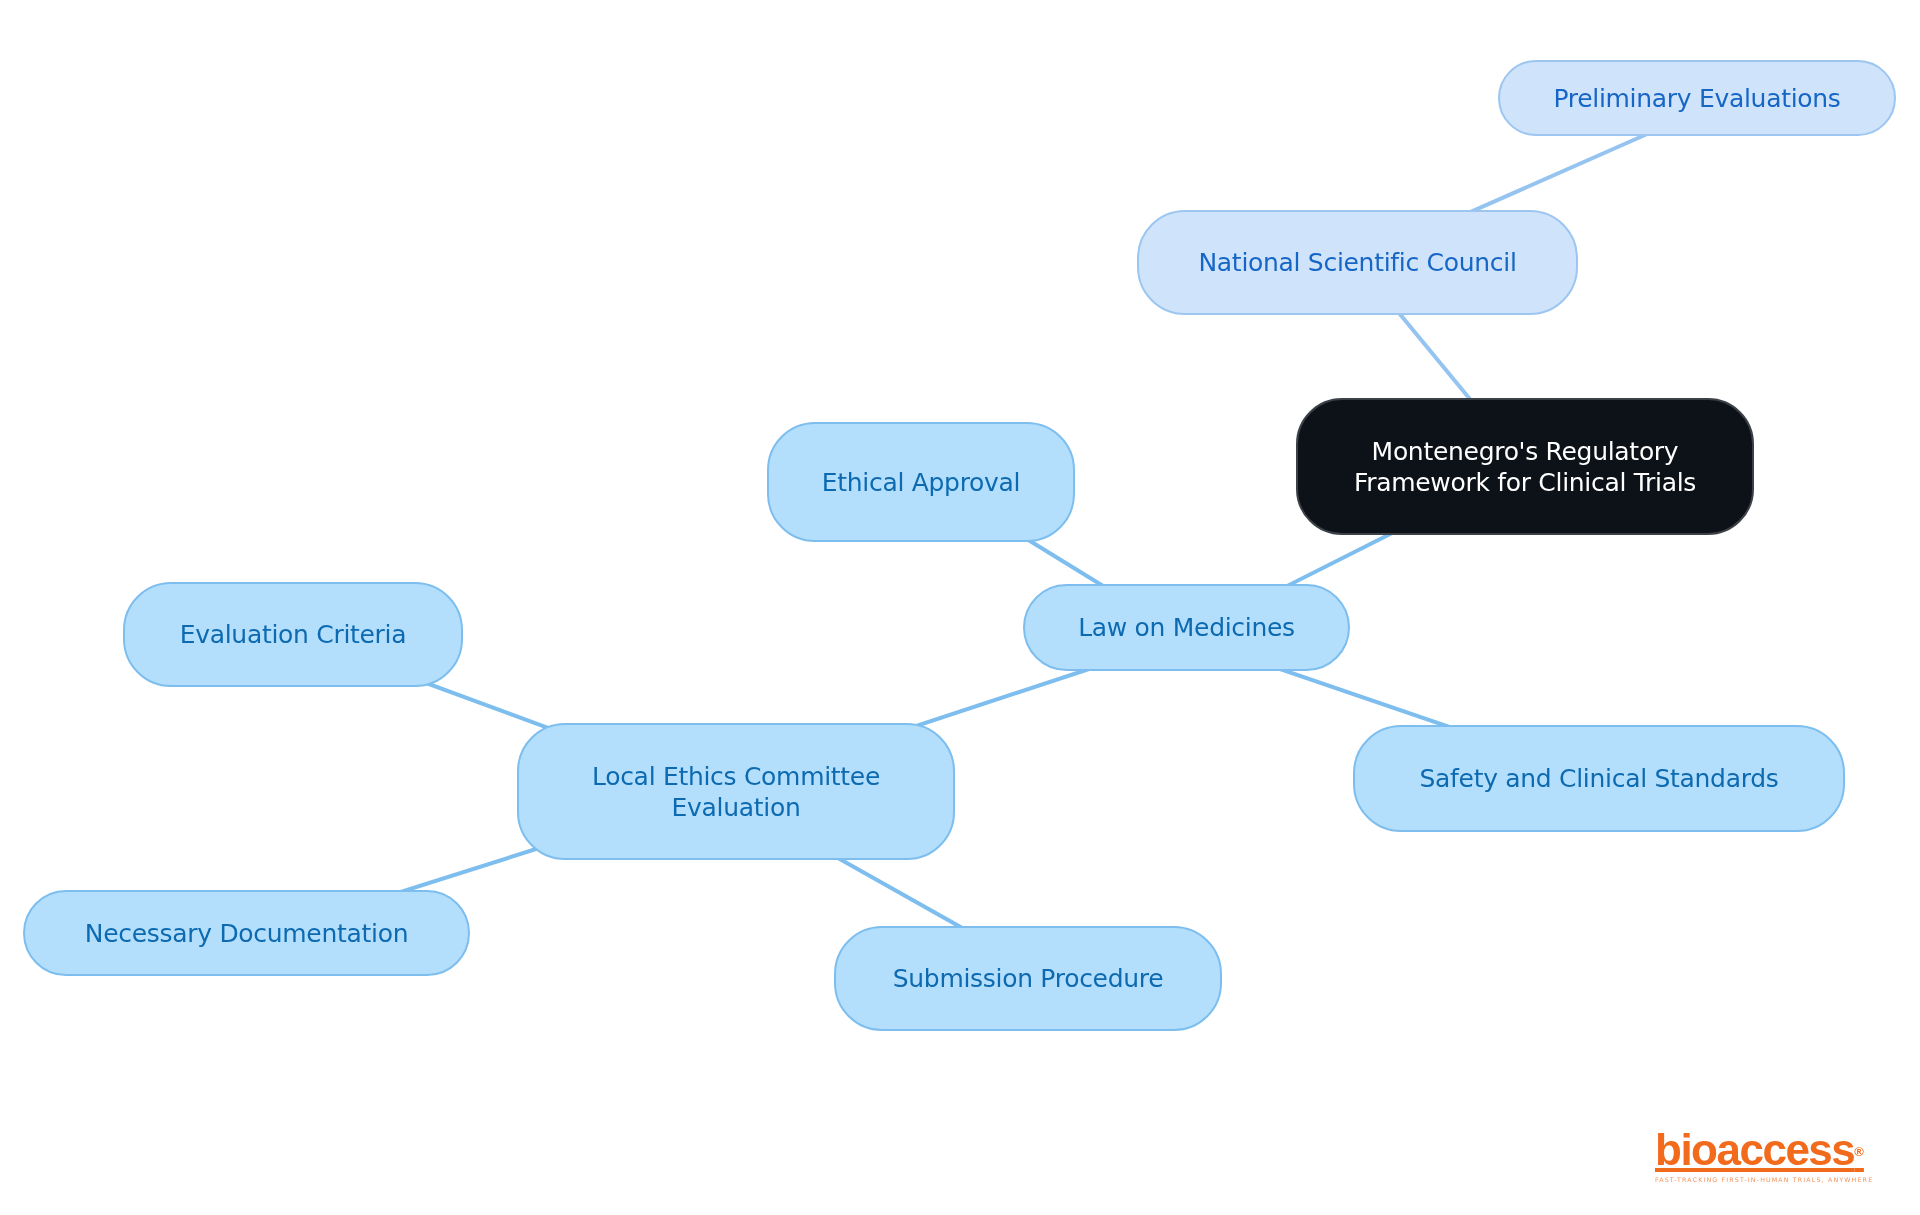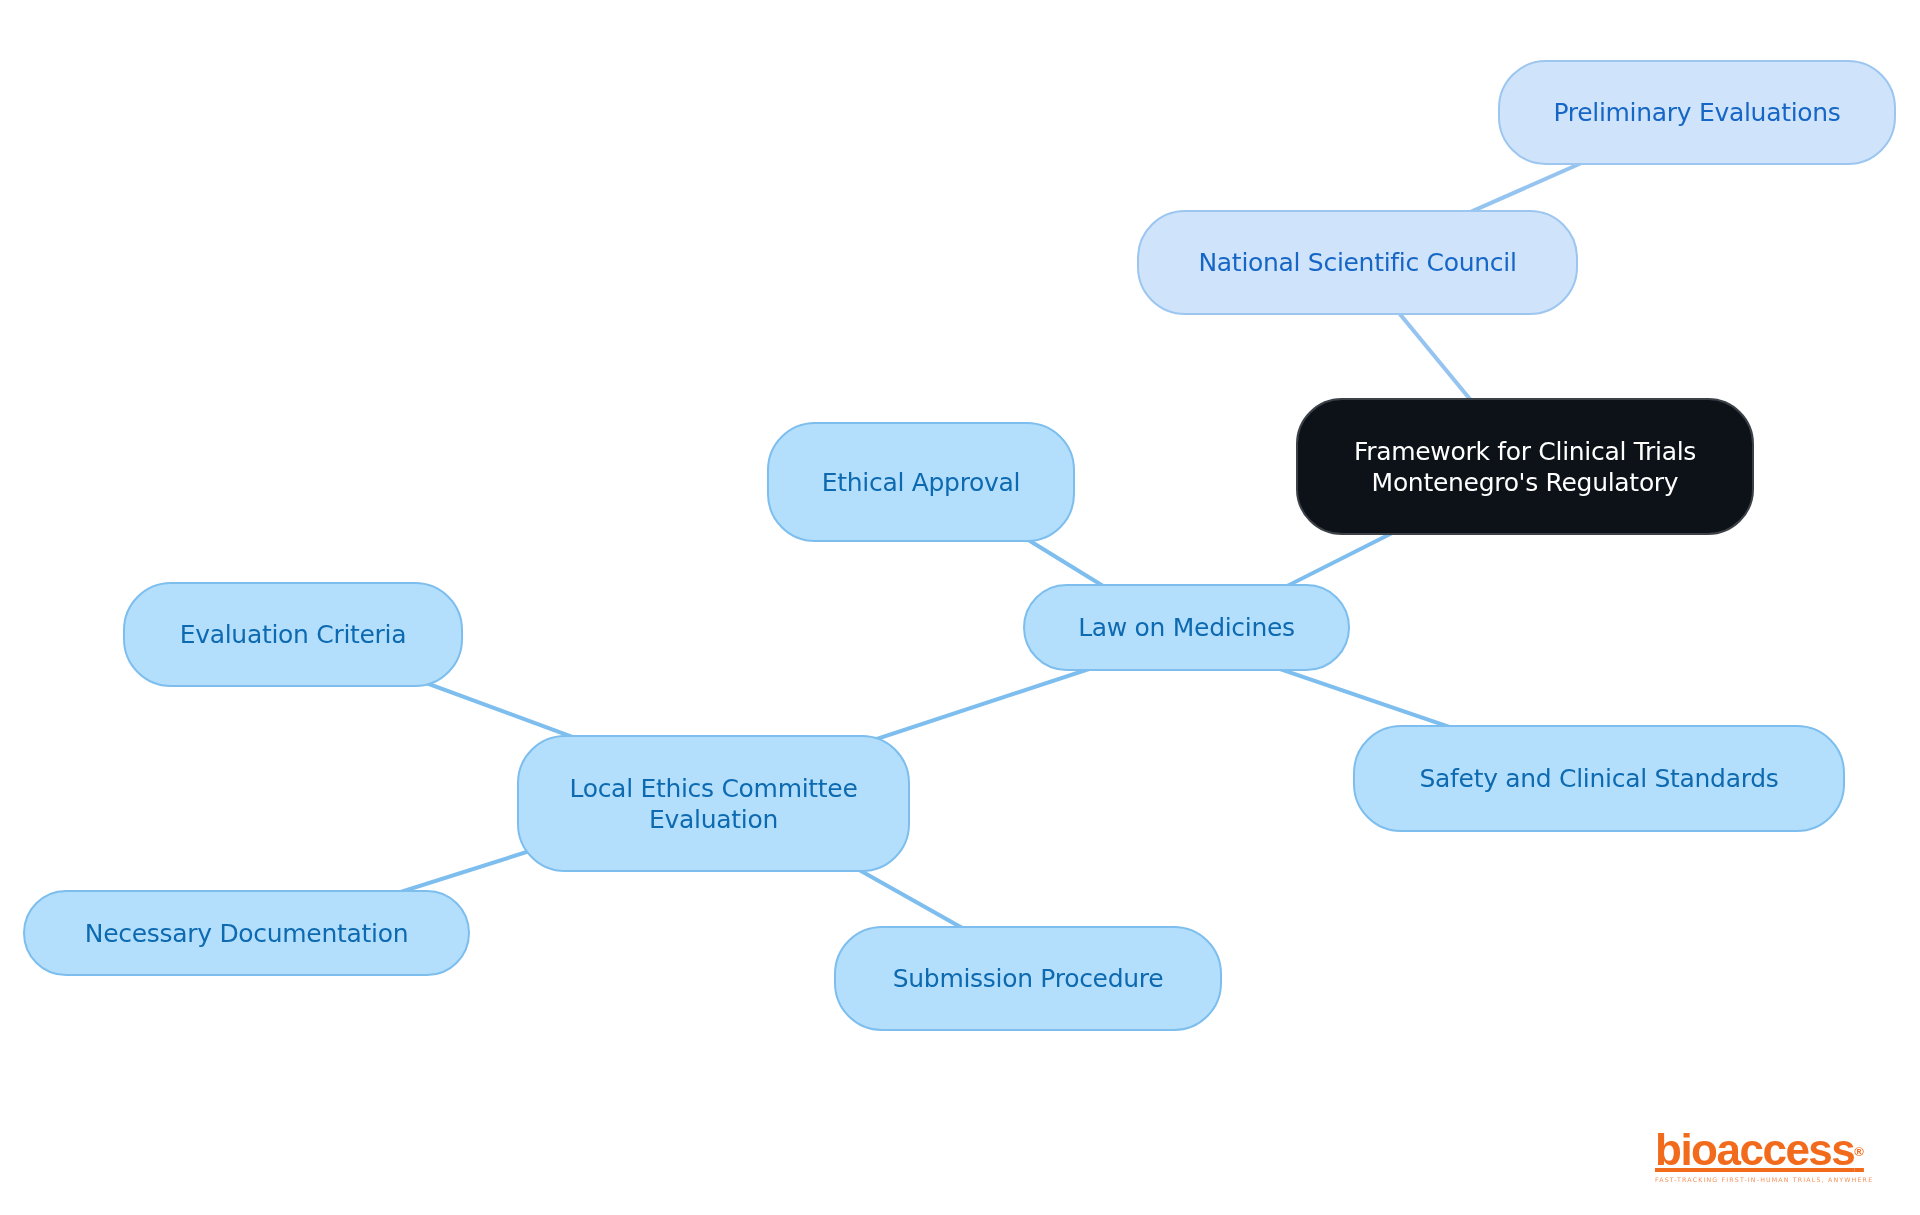--- a/index.html
+++ b/index.html
@@ -44,46 +44,46 @@
   <line x1="1186" y1="637" x2="921" y2="474" stroke="#7dbeee" stroke-width="4"></line>
   <line x1="1186" y1="637" x2="1599" y2="778" stroke="#7dbeee" stroke-width="4"></line>
   <line x1="1186" y1="637" x2="719" y2="791" stroke="#7dbeee" stroke-width="4"></line>
   <line x1="719" y1="791" x2="293" y2="634" stroke="#7dbeee" stroke-width="4"></line>
   <line x1="719" y1="791" x2="246" y2="941" stroke="#7dbeee" stroke-width="4"></line>
   <line x1="719" y1="791" x2="1028" y2="965" stroke="#7dbeee" stroke-width="4"></line>
 </svg>
 
 <div class="node root" style="left:1296px; top:398px; width:458px; height:137px;">
   <div>
+    <span>Montenegro's Regulatory</span>
     <span>Framework for Clinical Trials</span>
-    <span>Montenegro's Regulatory</span>
   </div>
 </div>
 
 <div class="node pale" style="left:1137px; top:210px; width:441px; height:105px;">
   <span>National Scientific Council</span>
 </div>
 
-<div class="node pale" style="left:1498px; top:60px; width:398px; height:105px;">
+<div class="node pale" style="left:1498px; top:60px; width:398px; height:76px;">
   <span>Preliminary Evaluations</span>
 </div>
 
 <div class="node" style="left:1023px; top:584px; width:327px; height:87px;">
   <span>Law on Medicines</span>
 </div>
 
 <div class="node" style="left:767px; top:422px; width:308px; height:120px;">
   <span>Ethical Approval</span>
 </div>
 
 <div class="node" style="left:1353px; top:725px; width:492px; height:107px;">
   <span>Safety and Clinical Standards</span>
 </div>
 
-<div class="node" style="left:517px; top:723px; width:393px; height:137px;margin-top:12px;">
+<div class="node" style="left:517px; top:723px; width:438px; height:137px;">
   <div>
     <span>Local Ethics Committee</span>
     <span>Evaluation</span>
   </div>
 </div>
 
 <div class="node" style="left:123px; top:582px; width:340px; height:105px;">
   <span>Evaluation Criteria</span>
 </div>
 

